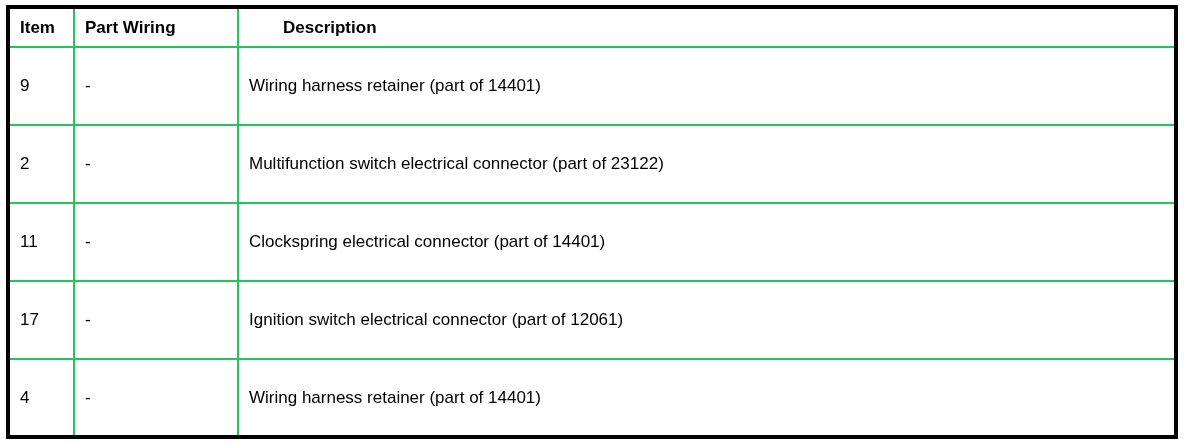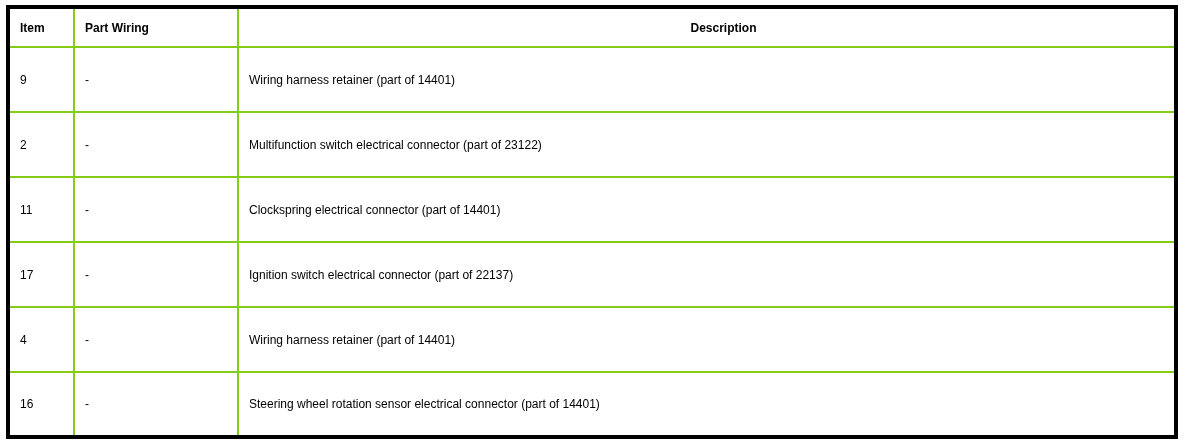--- a/index.html
+++ b/index.html
@@ -18,36 +18,36 @@
   table.parts-table {
     width: 100%;
     height: 100%;
     border-collapse: collapse;
     border: 4px solid #000000;
     table-layout: fixed;
     background: #ffffff;
   }
   table.parts-table th,
   table.parts-table td {
-    border: 2px solid #84cc16;
+    border: 2px solid #22c55e;
     color: #000000;
-    font-size: 12px;
+    font-size: 17px;
     padding: 0 10px;
     vertical-align: middle;
     white-space: nowrap;
     overflow: hidden;
     box-sizing: border-box;
   }
   table.parts-table th {
     font-weight: bold;
     text-align: left;
     height: 40px;
   }
   table.parts-table th.desc-col {
-    text-align: center;
+    text-align: left;
     padding-left: 44px;
   }
   table.parts-table td {
     font-weight: normal;
     text-align: left;
     height: 47px;
   }
   col.item-col  { width: 66px; }
   col.part-col  { width: 164px; }
   col.desc-col  { width: auto; }
@@ -85,30 +85,25 @@
   <tr>
     <td>11</td>
     <td>-</td>
     <td>Clockspring electrical connector (part of 14401)</td>
   </tr>
 
 
   <tr>
     <td>17</td>
     <td>-</td>
-    <td>Ignition switch electrical connector (part of 22137)</td>
+    <td>Ignition switch electrical connector (part of 12061)</td>
   </tr>
 
   <tr>
     <td>4</td>
     <td>-</td>
     <td>Wiring harness retainer (part of 14401)</td>
   </tr>
 
 
-  <tr>
-    <td>16</td>
-    <td>-</td>
-    <td>Steering wheel rotation sensor electrical connector (part of 14401)</td>
-  </tr>
 </tbody>
   </table>
 </div>
 
 </body></html>

